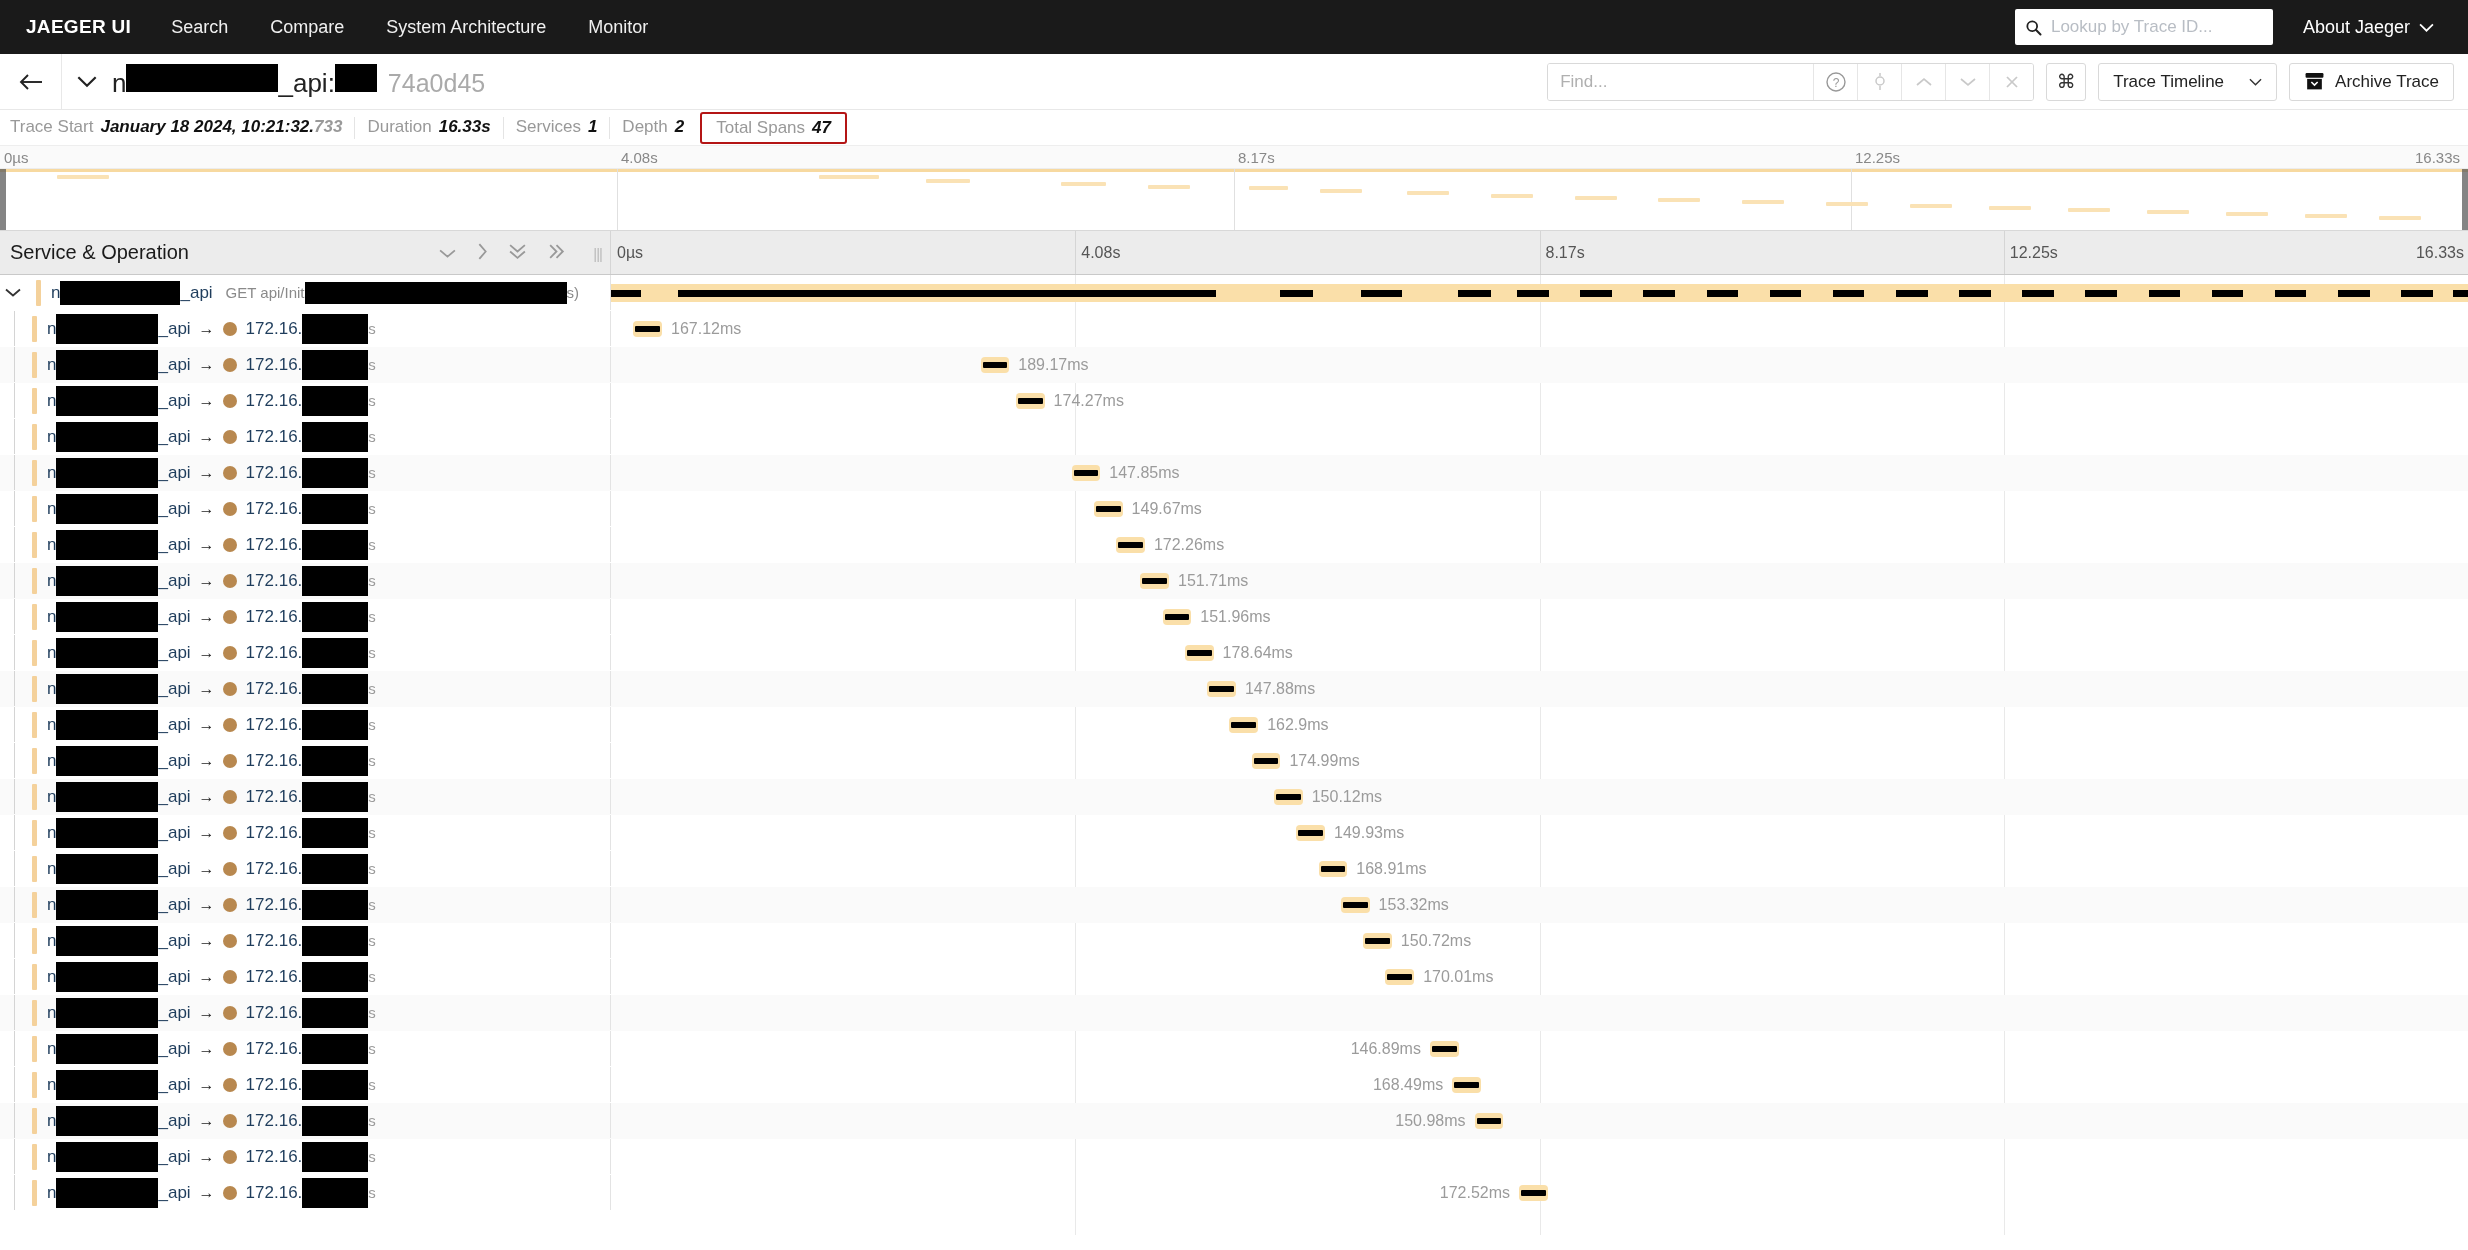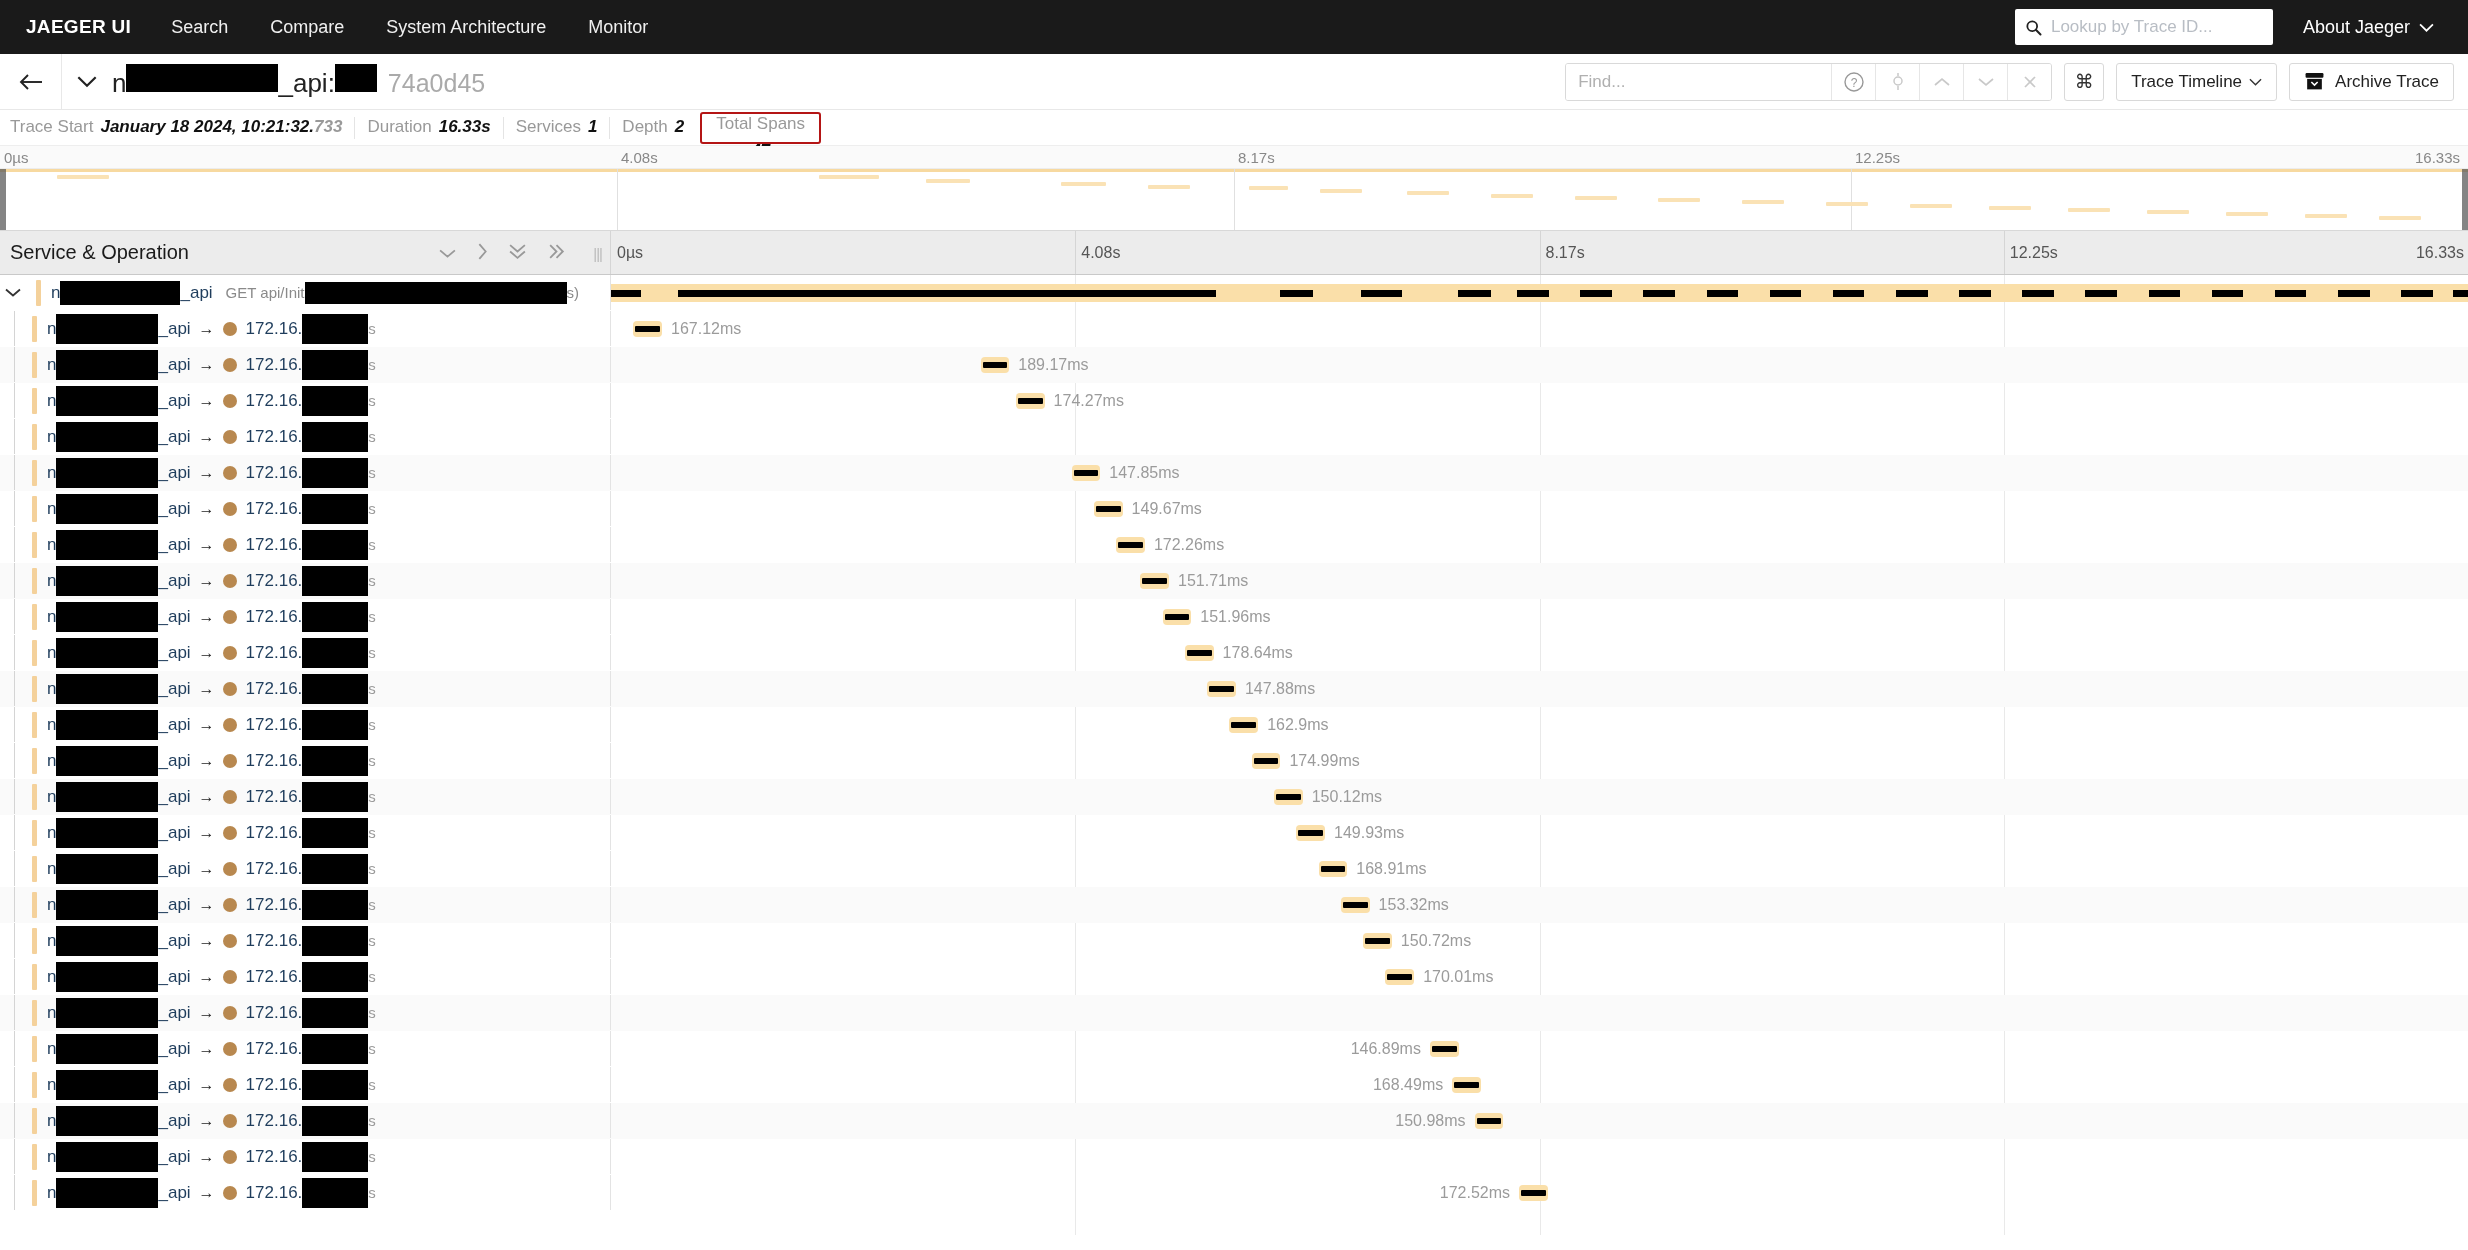--- a/index.html
+++ b/index.html
@@ -148,21 +148,21 @@
     font-size: 19px; color: #333;
     cursor: pointer;
     background: #fff;
   }
   .viewselect {
     height: 38px;
     border: 1px solid #d9d9d9;
     border-radius: 3px;
     margin-left: 12px;
     display: flex; align-items: center;
-    gap: 7px;
+    gap: 25px;
     padding: 0 14px;
     font-size: 17px; color: #222;
     cursor: pointer;
     background: #fff;
     white-space: nowrap;
   }
   .archivebtn {
     height: 38px;
     border: 1px solid #d9d9d9;
     border-radius: 3px;
@@ -197,21 +197,20 @@
   .metalabel { color: #999; }
   .metavalue { color: #111; font-weight: bold; font-style: italic; }
   .metavalue .faded { color: #999; font-weight: bold; }
   .metaitem.highlighted {
     border: 2px solid #b41515;
     border-radius: 3px;
     height: 32px;
     align-items: center;
     padding: 0 14px;
     margin-left: 4px;
-    flex-direction: column;
   }
 
   
   .minimapwrap {
     background: #fafafa;
     border-bottom: 1px solid #d8d8d8;
     position: relative;
   }
   .mmticks {
     height: 22px;

